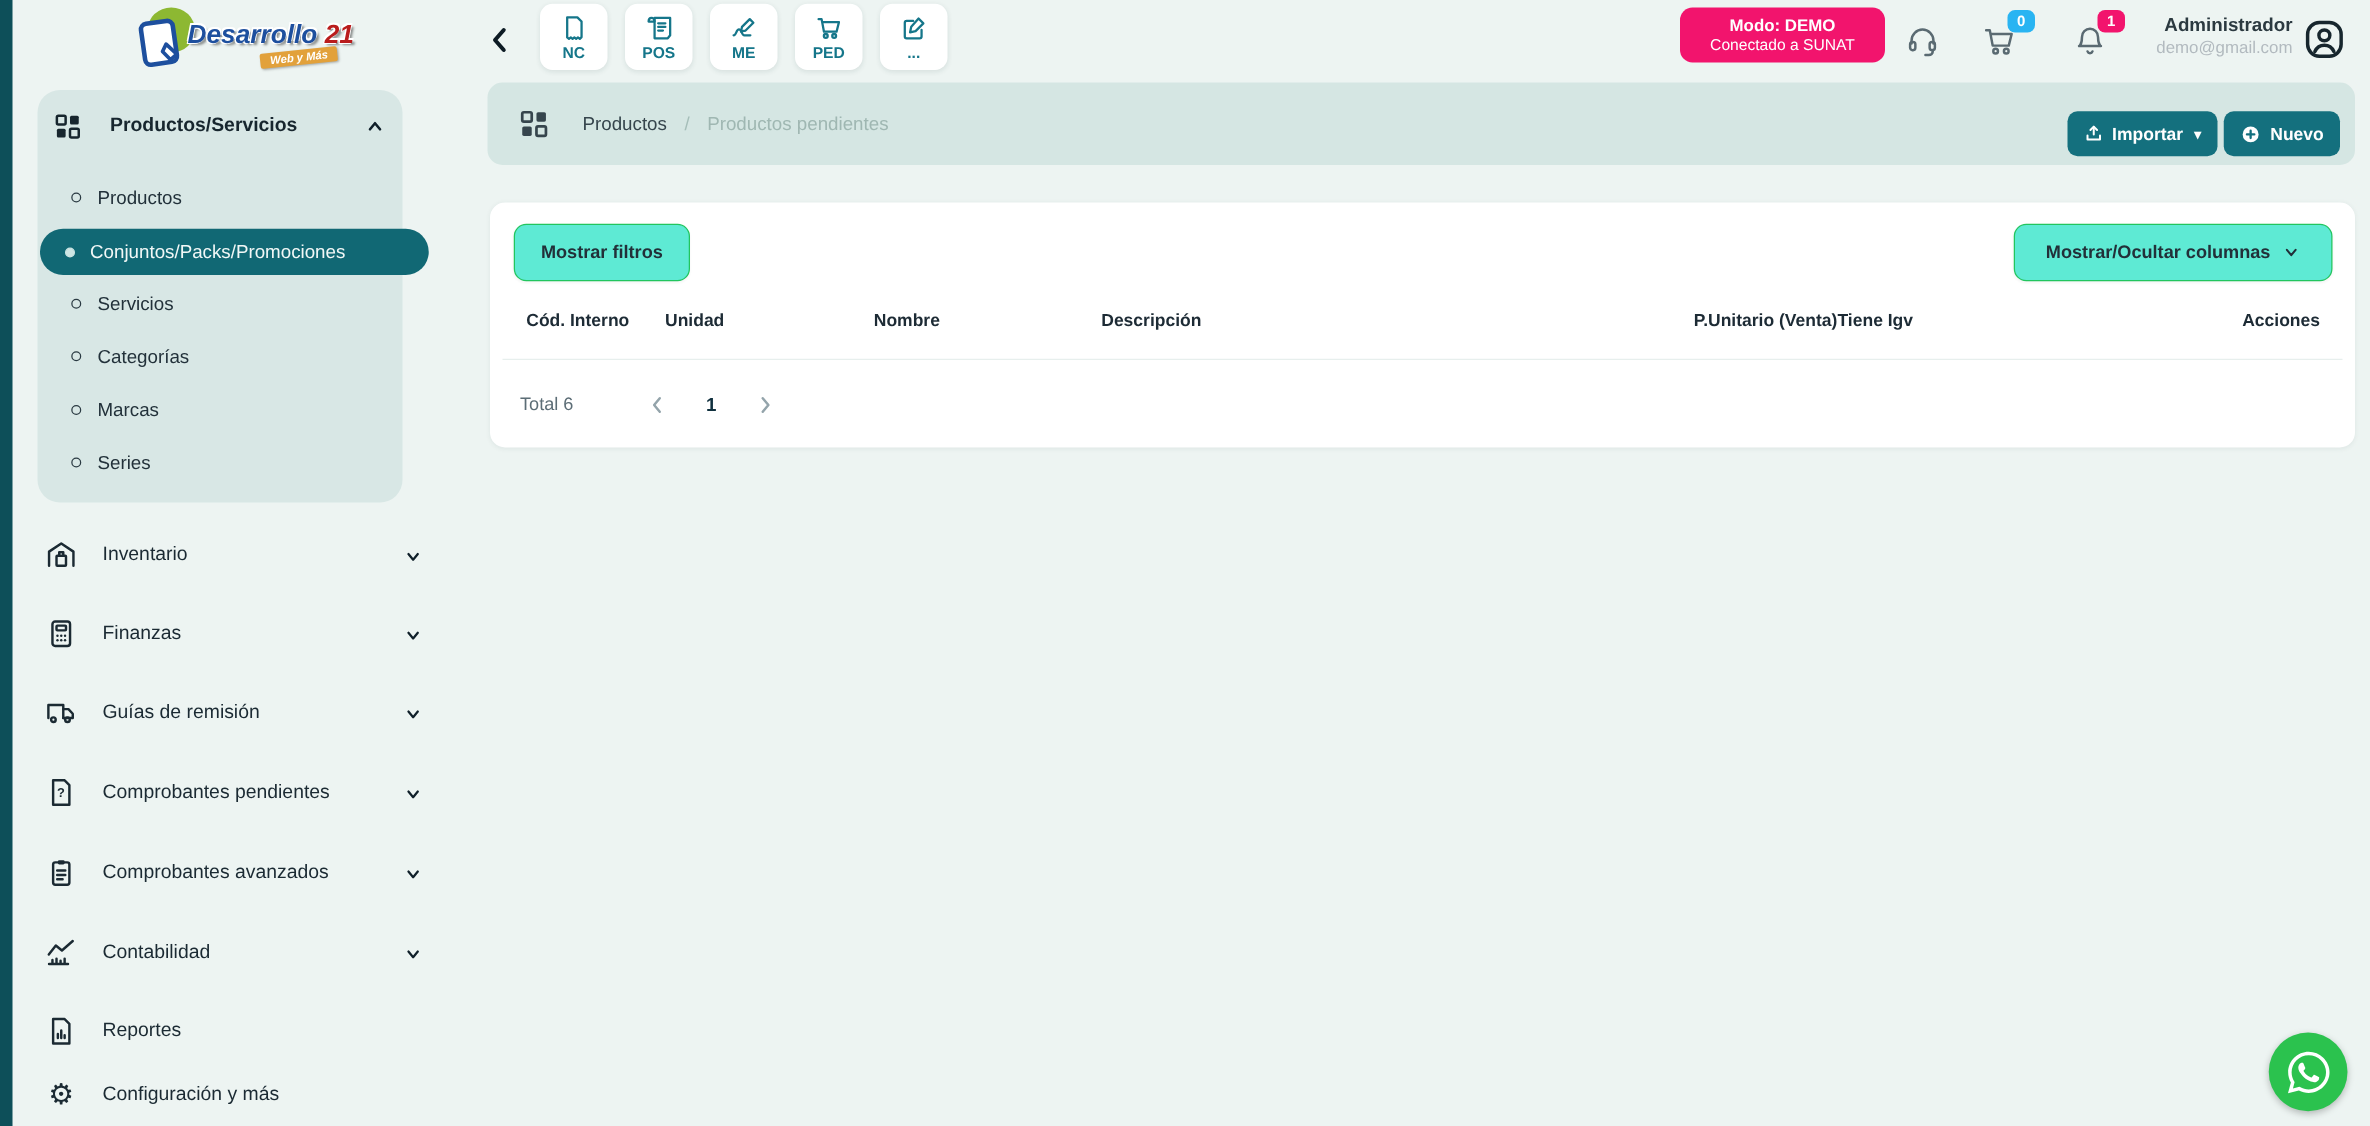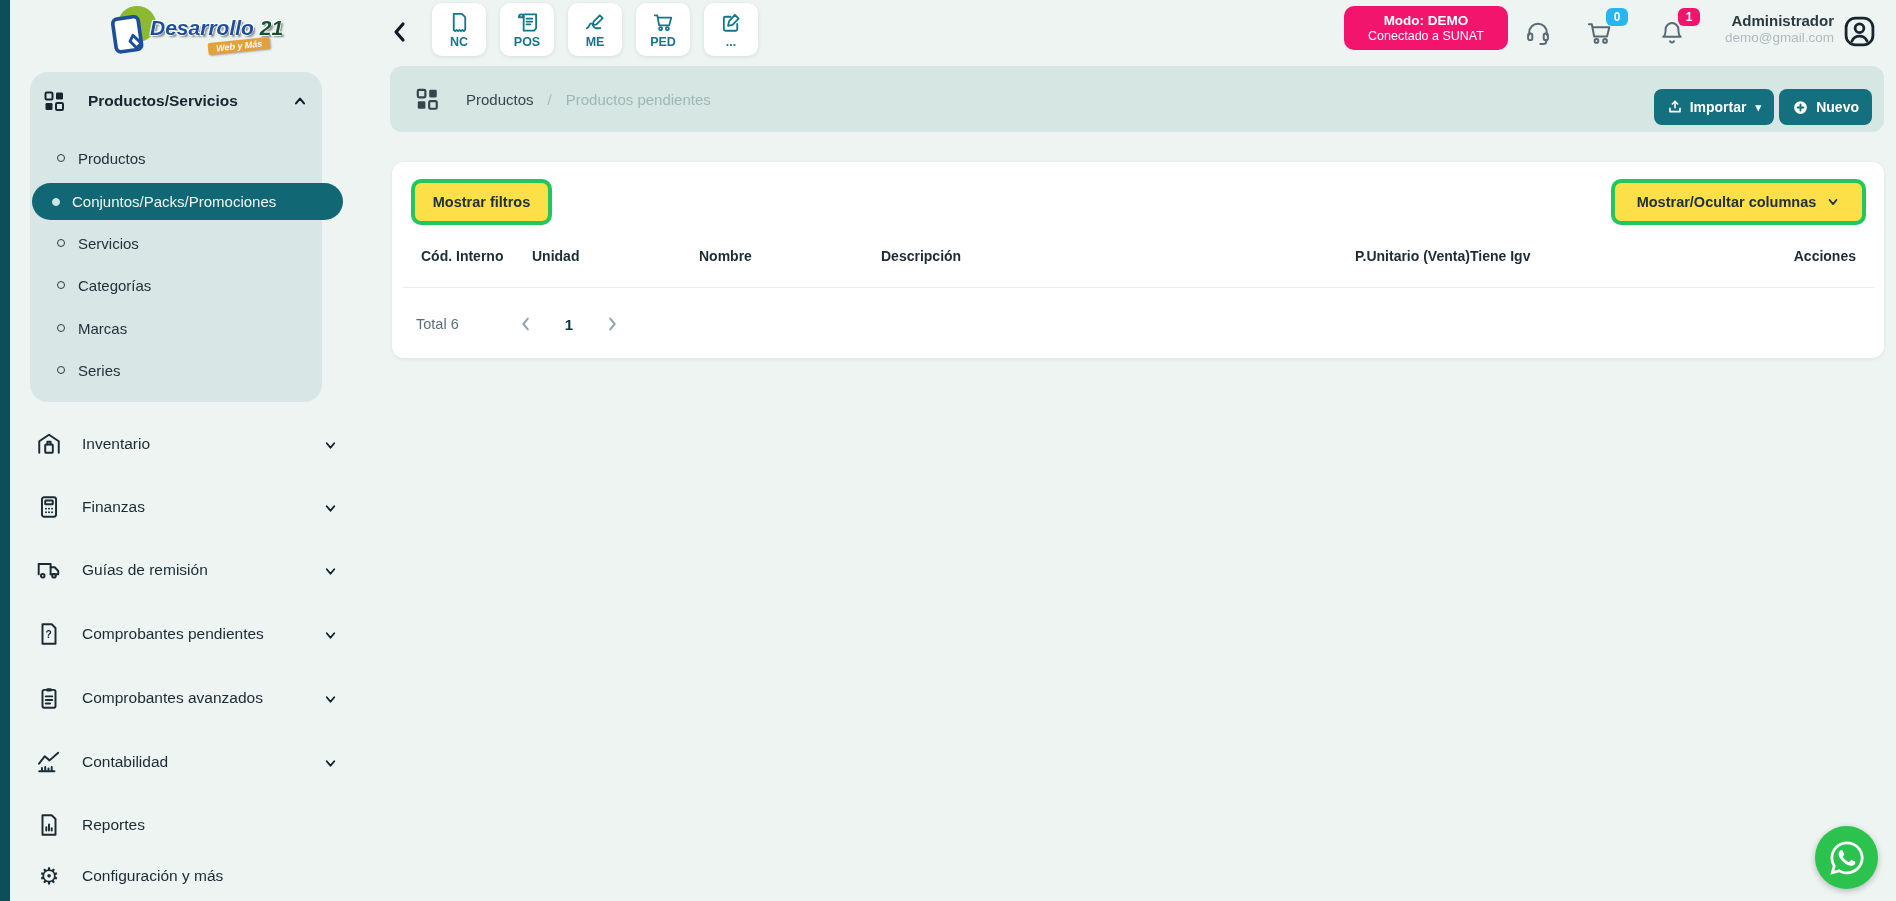--- a/index.html
+++ b/index.html
@@ -15,21 +15,21 @@
 
   
   .side-strip { left:0; top:0; width:10px; height:901px; background:#0d4f59; }
 
   
   .logo { left:100px; top:4px; width:200px; height:56px; }
   .logo-blob { position:absolute; left:18px; top:2px; width:38px; height:36px; border-radius:50%; background:#8db832; }
   .logo-tablet { position:absolute; left:6px; top:8px; width:46px; height:44px; transform:rotate(-8deg); }
   .logo-word { position:absolute; left:50px; top:12px; font-weight:bold; font-style:italic; font-size:21px; color:#1d4f9e;
     text-shadow:-1px -1px 0 #fff, 1px -1px 0 #fff, -1px 1px 0 #fff, 2px 2px 2px rgba(0,0,0,.45); letter-spacing:0; white-space:nowrap;}
-  .logo-num { color:#14532d; }
+  .logo-num { color:#b91c1c; }
   .logo-tag { position:absolute; left:108px; top:36px; background:#e2a13b; color:#fff; font-size:9px; font-style:italic; font-weight:bold;
     padding:1px 8px; transform:rotate(-6deg); border-radius:2px; box-shadow:1px 1px 2px rgba(0,0,0,.3); }
 
   
   .group { left:30px; top:72px; width:292px; height:330px; background:#d8e7e5; border-radius:18px; }
   .group-header { position:absolute; left:0; top:12px; width:100%; height:34px; display:flex; align-items:center; cursor:pointer; }
   .group-header .gh-icon { margin-left:12px; color:#17262e; }
   .group-header .gh-label { margin-left:22px; font-size:15.5px; font-weight:600; color:#17262e; }
   .group-header .gh-chev { position:absolute; right:14px; top:9px; color:#10202a; }
 
@@ -81,21 +81,21 @@
   .btn-teal { position:absolute; top:23px; height:36px; background:#14707e; border-radius:8px; border:none;
     color:#fff; font-family:"Liberation Sans",sans-serif; font-size:14px; font-weight:bold;
     display:flex; align-items:center; justify-content:center; gap:7px; cursor:pointer; padding:0 13px; }
   .btn-import { right:110px; }
   .btn-new { right:12px; }
   .caret { font-size:11px; margin-left:2px; }
 
   
   .card { left:392px; top:162px; width:1492px; height:196px; background:#fff; border-radius:12px;
     box-shadow:0 1px 4px rgba(30,60,60,.07); }
-  .btn-light { position:absolute; top:17px; height:46px; background:#fde047; border:4px solid #22c55e; border-radius:10px;
+  .btn-light { position:absolute; top:17px; height:46px; background:#5eead4; border:1px solid #22c55e; border-radius:10px;
     font-family:"Liberation Sans",sans-serif; font-size:14.5px; font-weight:bold; color:#223039;
     display:flex; align-items:center; justify-content:center; gap:10px; cursor:pointer; box-shadow:0 1px 2px rgba(30,60,60,.05); }
   .btn-filters { left:19px; width:141px; }
   .btn-columns { right:18px; width:255px; }
   .btn-columns svg { color:#223039; }
 
   .th { position:absolute; top:86px; font-size:14px; font-weight:bold; color:#1d2b35; white-space:nowrap; }
   .divider { position:absolute; left:10px; right:10px; top:125px; height:1px; background:#e7efed; }
 
   .pg-row { position:absolute; left:24px; top:146px; height:32px; display:flex; align-items:center; }

